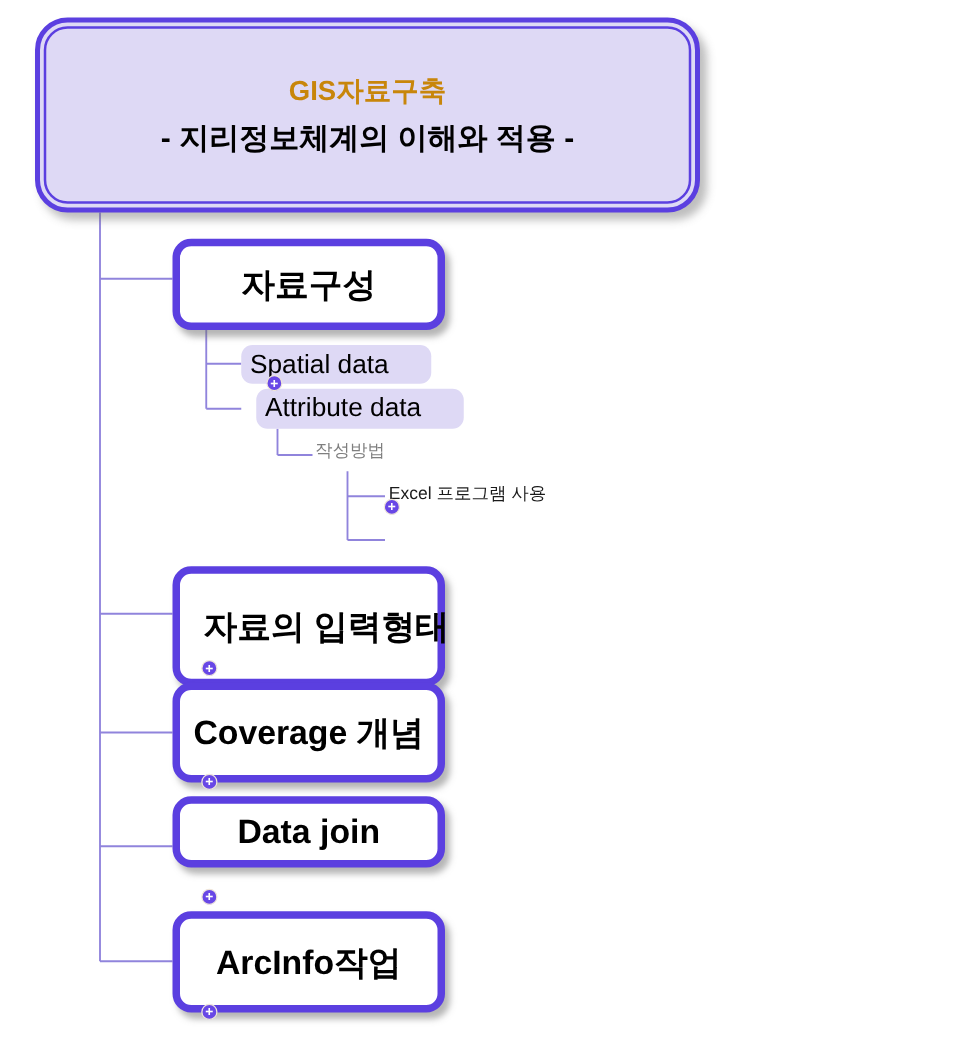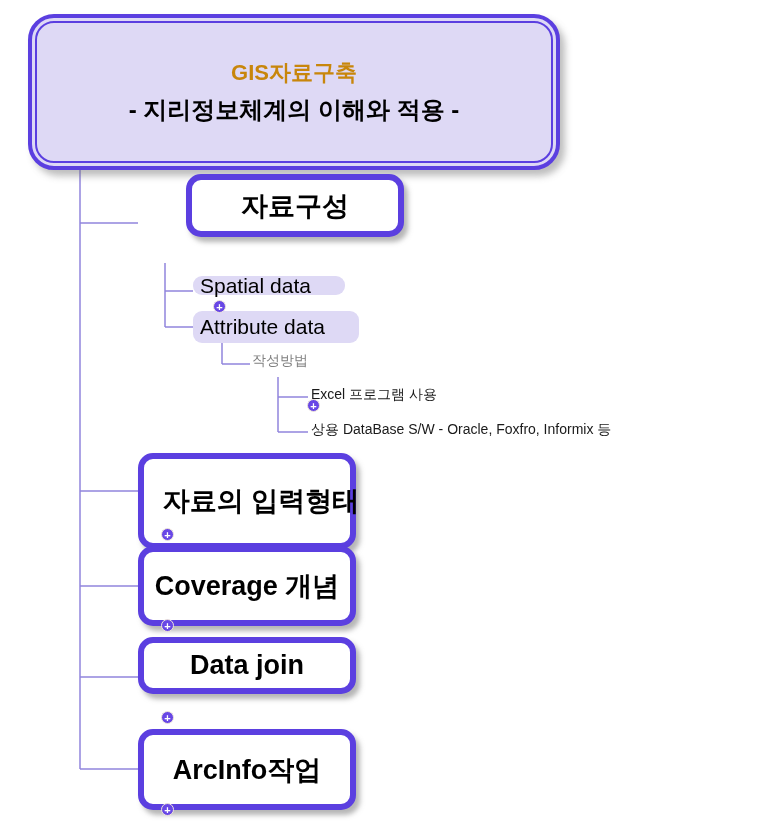--- a/index.html
+++ b/index.html
@@ -92,59 +92,56 @@
     </g>
   </svg>
 
   <div class="root-outer">
     <div class="root-inner">
       <div class="root-title">GIS자료구축</div>
       <div class="root-subtitle">- 지리정보체계의 이해와 적용 -</div>
     </div>
   </div>
 
-  <div class="topic" style="top:174px;height:63px;margin-left:48px;">
+  <div class="topic" style="top:191px;height:73px;">
     <span>자료구성</span>
   </div>
 
   <div class="topic" style="top:453px;height:96px;padding-left:28px;">
     <span>자료의 입력형태</span>
   </div>
 
   <div class="topic" style="top:546px;height:80px;">
     <span>Coverage 개념</span>
   </div>
 
   <div class="topic" style="top:637px;height:57px;">
     <span>Data join</span>
   </div>
 
   <div class="topic" style="top:729px;height:81px;align-items:center;">
     <span>ArcInfo작업</span>
   </div>
 
-  <div class="pill" style="left:193px;top:276px;width:152px;height:19px;">
+  <div class="pill" style="left:193px;top:276px;width:152px;height:31px;">
     <span>Spatial data</span>
   </div>
 
-  <div class="pill" style="left:193px;top:311px;width:166px;height:32px;">
+  <div class="pill" style="left:205px;top:311px;width:166px;height:32px;">
     <span>Attribute data</span>
   </div>
 
   <div class="leaf gray" style="left:252px;top:352px;">
     <span>작성방법</span>
   </div>
 
   <div class="leaf" style="left:311px;top:386px;">
     <span>Excel 프로그램 사용</span>
   </div>
 
-  <div class="leaf" style="left:311px;top:421px;">
-    <span>상용 DataBase S/W - Oracle, Foxfro, Informix 등</span>
-  </div>
 
   <div class="plus" style="left:213px;top:300px;">+</div>
   <div class="plus" style="left:307px;top:399px;">+</div>
   <div class="plus" style="left:161px;top:528px;">+</div>
   <div class="plus" style="left:161px;top:619px;">+</div>
   <div class="plus" style="left:161px;top:711px;">+</div>
   <div class="plus" style="left:161px;top:803px;">+</div>
 
 </div>
 

